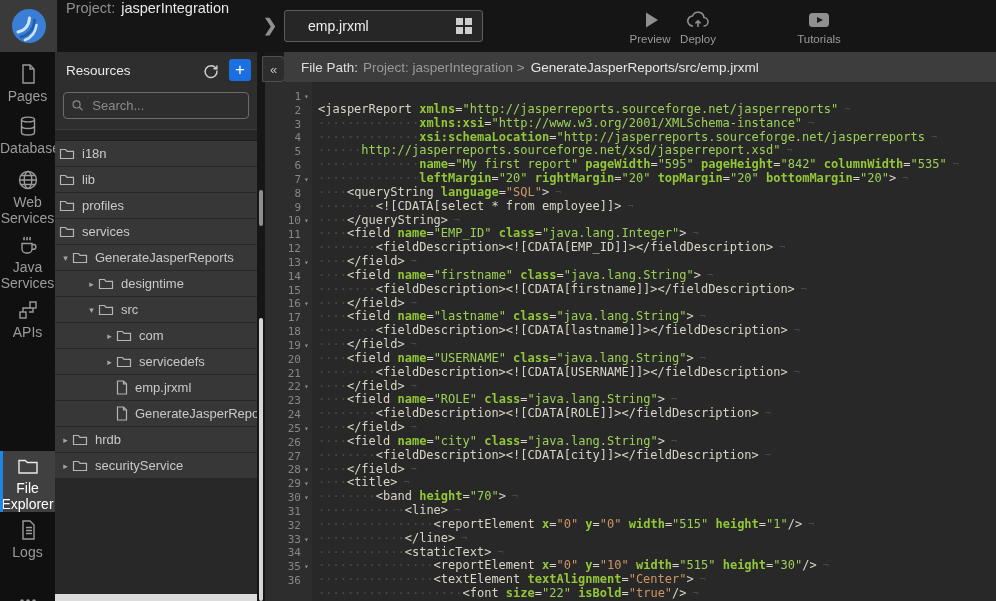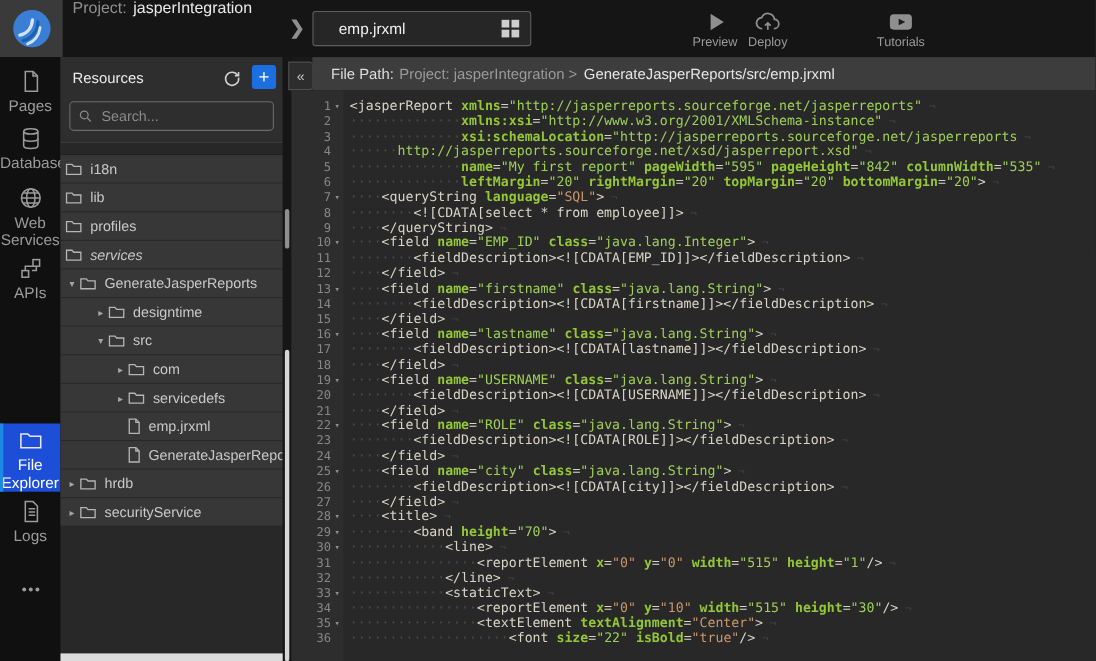--- a/index.html
+++ b/index.html
@@ -23,21 +23,21 @@
   .action .alabel{color:#9b9b9b;font-size:11.5px;margin-top:1px}
   #action-preview{left:620px;width:60px}
   #action-deploy{left:668px;width:60px}
   #action-tutorials{left:788px;width:62px}
   
   #sidebar{position:absolute;left:0;top:52px;width:55px;height:549px;background:#101010;
            display:flex;flex-direction:column}
   .side-item{position:relative;text-align:center;color:#9b9b9b;font-size:14px;line-height:1.15;
              padding-top:3px;box-sizing:border-box}
   .side-item svg{display:block;margin:0 auto 2px}
-  .side-item.active{background:#1d4ed8;color:#fff}
+  .side-item.active{background:#404040;color:#fff}
   .side-item.active::before{content:"";position:absolute;left:0;top:0;bottom:0;width:3px;background:#1e88e5}
   
   #panel{position:absolute;left:55px;top:52px;width:202px;height:426px;background:#2e2e2e;overflow:hidden}
   .panel-head{height:32px;display:flex;align-items:center;padding:2px 6px 0 11px}
   .panel-title{color:#eaeaea;font-size:13.5px;flex:1}
   .head-ico{margin-left:9px;display:flex;align-items:center}
   #plus-btn{width:22px;height:22px;background:#1b6fe0;border-radius:3px;color:#fff;font-size:17px;
             line-height:21px;text-align:center;margin-left:10px}
   #searchbox{margin:6px 8px 0 8px;height:25px;border:1px solid #6b6b6b;border-radius:4px;
              display:flex;align-items:center;padding:0 8px;gap:7px;background:#2e2e2e}
@@ -66,21 +66,21 @@
   #filepath .fp-project{color:#9a9a9a;margin-left:5px}
   #filepath .fp-path{color:#e6e6e6;margin-left:6px}
   
   #editor{position:absolute;left:265px;top:82px;width:731px;height:519px;background:#282828;
           font-family:"DejaVu Sans Mono",monospace;font-size:12px;overflow:hidden}
   #gutterbg{position:absolute;left:0;top:0;bottom:0;width:47px;background:#2d2d2d}
   #code{position:absolute;left:0;top:8px;right:0}
   .cl{position:relative;height:13.83px;line-height:13.83px;white-space:pre}
   .ln{position:absolute;left:0;top:0;width:36px;text-align:right;color:#878787;font-size:11px}
   .fold{position:absolute;left:39px;top:0;width:10px;color:#8f8f8f;font-size:8px}
-  .ct{position:absolute;left:53px;top:0}
+  .ct{position:absolute;left:53px;top:13px}
   .t{color:#d8d5c6}
   .a{color:#93c737;font-weight:bold}
   .s{color:#9ed058}
   .o{color:#cc9768}
   .w{color:#4c4c45}
   .e{color:#474747;font-size:10px}
 </style>
 </head>
 <body>
 
@@ -146,20 +146,28 @@
       <div>Databases</div>
     </div>
     <div class="side-item" style="margin-top: 9px;">
       <svg width="24" height="24" viewBox="0 0 24 24" fill="none" stroke="#9b9b9b" stroke-width="1.4">
         <circle cx="12" cy="12" r="8.5"></circle>
         <ellipse cx="12" cy="12" rx="3.8" ry="8.5"></ellipse>
         <path d="M3.5 12h17M4.8 7.5h14.4M4.8 16.5h14.4"></path>
       </svg>
       <div>Web Services</div>
     </div>
+    <div class="side-item" style="margin-top: 4px;">
+      <svg width="24" height="24" viewBox="0 0 24 24" fill="none" stroke="#9b9b9b" stroke-width="1.4">
+        <path d="M6 10.5h10v5.5a4 4 0 0 1-4 4h-2a4 4 0 0 1-4-4z"></path>
+        <path d="M16 11.5h1.5a2.4 2.4 0 0 1 0 4.8H16"></path>
+        <path d="M8.5 4c-.8 1-.8 2.2 0 3.2M11.5 4c-.8 1-.8 2.2 0 3.2M14.5 4c-.8 1-.8 2.2 0 3.2"></path>
+      </svg>
+      <div>Java Services</div>
+    </div>
     <div class="side-item" style="margin-top: 3px;">
       <svg width="24" height="24" viewBox="0 0 24 24" fill="none" stroke="#9b9b9b" stroke-width="1.4">
         <rect x="4" y="14" width="6" height="6"></rect>
         <rect x="14" y="4" width="6" height="6"></rect>
         <path d="M7 14v-4h7M17 10v4h-4"></path>
       </svg>
       <div>APIs</div>
     </div>
     <div class="side-item active" style="margin-top: 111px;">
       <svg width="24" height="24" viewBox="0 0 24 24" fill="none" stroke="#e8e8e8" stroke-width="1.4">
@@ -220,21 +228,21 @@
         <span>lib</span>
       </div>
       <div class="tree-row" style="padding-left: 4px;">
         <span class="ticon">
           <svg width="16" height="14" viewBox="0 0 16 14" fill="none" stroke="#b5b5b5" stroke-width="1.2">
             <path d="M1.5 2.5h5l1.5 1.8h6.5v7.2h-13z"></path>
           </svg>
         </span>
         <span>profiles</span>
       </div>
-      <div class="tree-row" style="padding-left: 4px; font-style: italic;">
+      <div class="tree-row" style="padding-left: 4px;">
         <span class="ticon">
           <svg width="16" height="14" viewBox="0 0 16 14" fill="none" stroke="#b5b5b5" stroke-width="1.2">
             <path d="M1.5 2.5h5l1.5 1.8h6.5v7.2h-13z"></path>
           </svg>
         </span>
         <span>services</span>
       </div>
       <div class="tree-row" style="padding-left: 4px;">
         <span class="arrow">▾</span>
         <span class="ticon">

